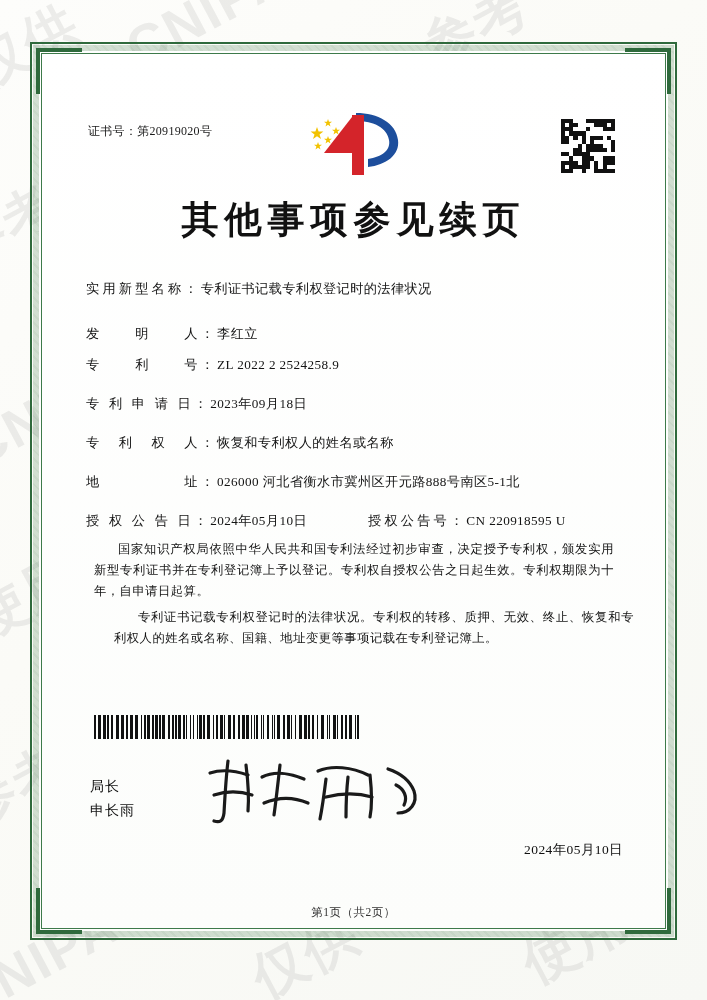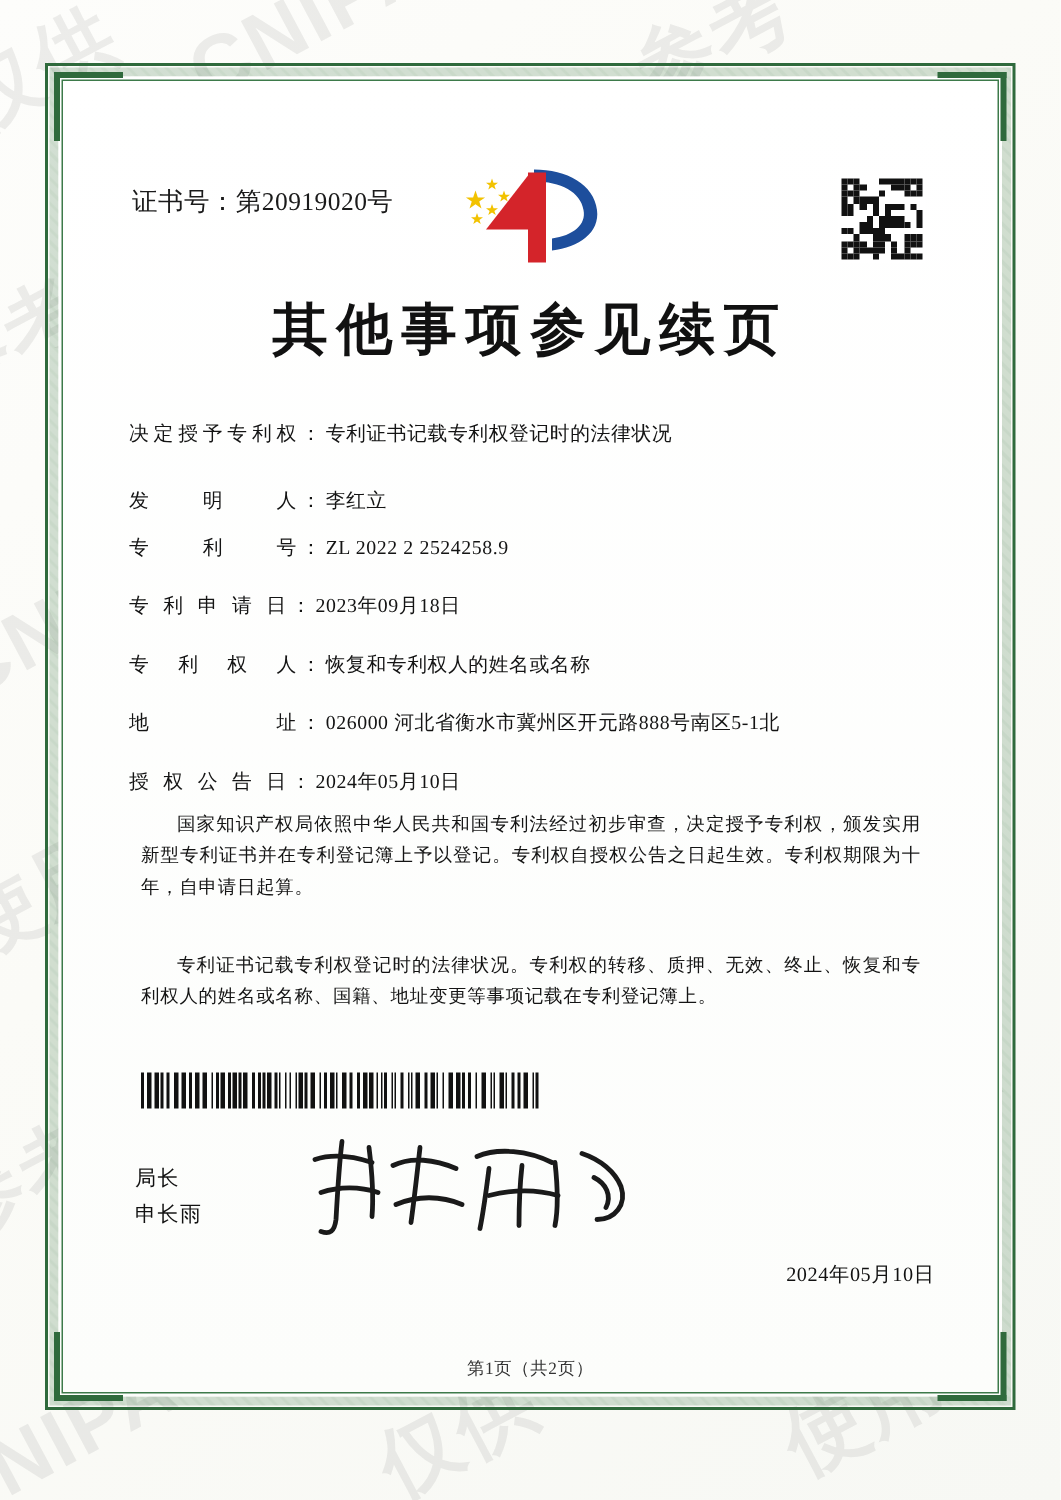--- a/index.html
+++ b/index.html
@@ -118,21 +118,21 @@
     left: 60px;
     top: 75px;
     width: 587px;
     z-index: 5;
   }
 
   #cert-number {
     position: absolute;
     left: 28px;
     top: 48px;
-    font-size: 17px;
+    font-size: 12px;
     color: #1a1a1a;
     letter-spacing: 0.3px;
   }
 
   
   #emblem {
     position: absolute;
     left: 50%;
     top: 32px;
     transform: translateX(-50%);
@@ -200,21 +200,21 @@
     left: 34px;
     width: 520px;
     font-size: 12.3px;
     line-height: 21px;
     color: #141414;
     text-align: justify;
     letter-spacing: 0.5px;
     text-indent: 24px;
   }
   #para1 { top: 464px; }
-  #para2 { top: 558px; }
+  #para2 { top: 532px; margin-left: 20px; }
 
   #barcode {
     position: absolute;
     left: 34px;
     top: 640px;
     width: 266px;
     height: 24px;
     display: flex;
     align-items: stretch;
     gap: 0;
@@ -498,39 +498,42 @@
           <i class="on"></i>
           <i class="on"></i>
           <i class="on"></i>
           <i class="on"></i>
         </div>
     </div>
 
     <div id="title">其他事项参见续页</div>
 
     <div class="field f1">
-      <span class="lbl">决定授予专利权：</span><span class="val">专利证书记载专利权登记时的法律状况</span>
+      <span class="lbl">实用新型名称：</span><span class="val">专利证书记载专利权登记时的法律状况</span>
     </div>
     <div class="field f2">
       <span class="lbl">发　　明　　人：</span><span class="val">李红立</span>
     </div>
     <div class="field f3">
       <span class="lbl">专　　利　　号：</span><span class="val">ZL 2022 2 2524258.9</span>
     </div>
     <div class="field f4">
       <span class="lbl">专 利 申 请 日：</span><span class="val">2023年09月18日</span>
     </div>
     <div class="field f5">
       <span class="lbl">专　利　权　人：</span><span class="val">恢复和专利权人的姓名或名称</span>
     </div>
     <div class="field f6">
       <span class="lbl">地　　　　　址：</span><span class="val">026000 河北省衡水市冀州区开元路888号南区5-1北</span>
     </div>
     <div class="field f7">
       <span class="lbl">授 权 公 告 日：</span><span class="val">2024年05月10日</span>
+      <span class="right">
+        <span class="lbl">授权公告号：</span><span class="val">CN 220918595 U</span>
+      </span>
     </div>
 
     <div id="para1">国家知识产权局依照中华人民共和国专利法经过初步审查，决定授予专利权，颁发实用新型专利证书并在专利登记簿上予以登记。专利权自授权公告之日起生效。专利权期限为十年，自申请日起算。</div>
     <div id="para2">专利证书记载专利权登记时的法律状况。专利权的转移、质押、无效、终止、恢复和专利权人的姓名或名称、国籍、地址变更等事项记载在专利登记簿上。</div>
 
     <div id="barcode">
         <i style="width: 2px; margin-right: 2px;"></i>
         <i style="width: 3px; margin-right: 2px;"></i>
         <i style="width: 3px; margin-right: 1px;"></i>
         <i style="width: 2px; margin-right: 2px;"></i>

